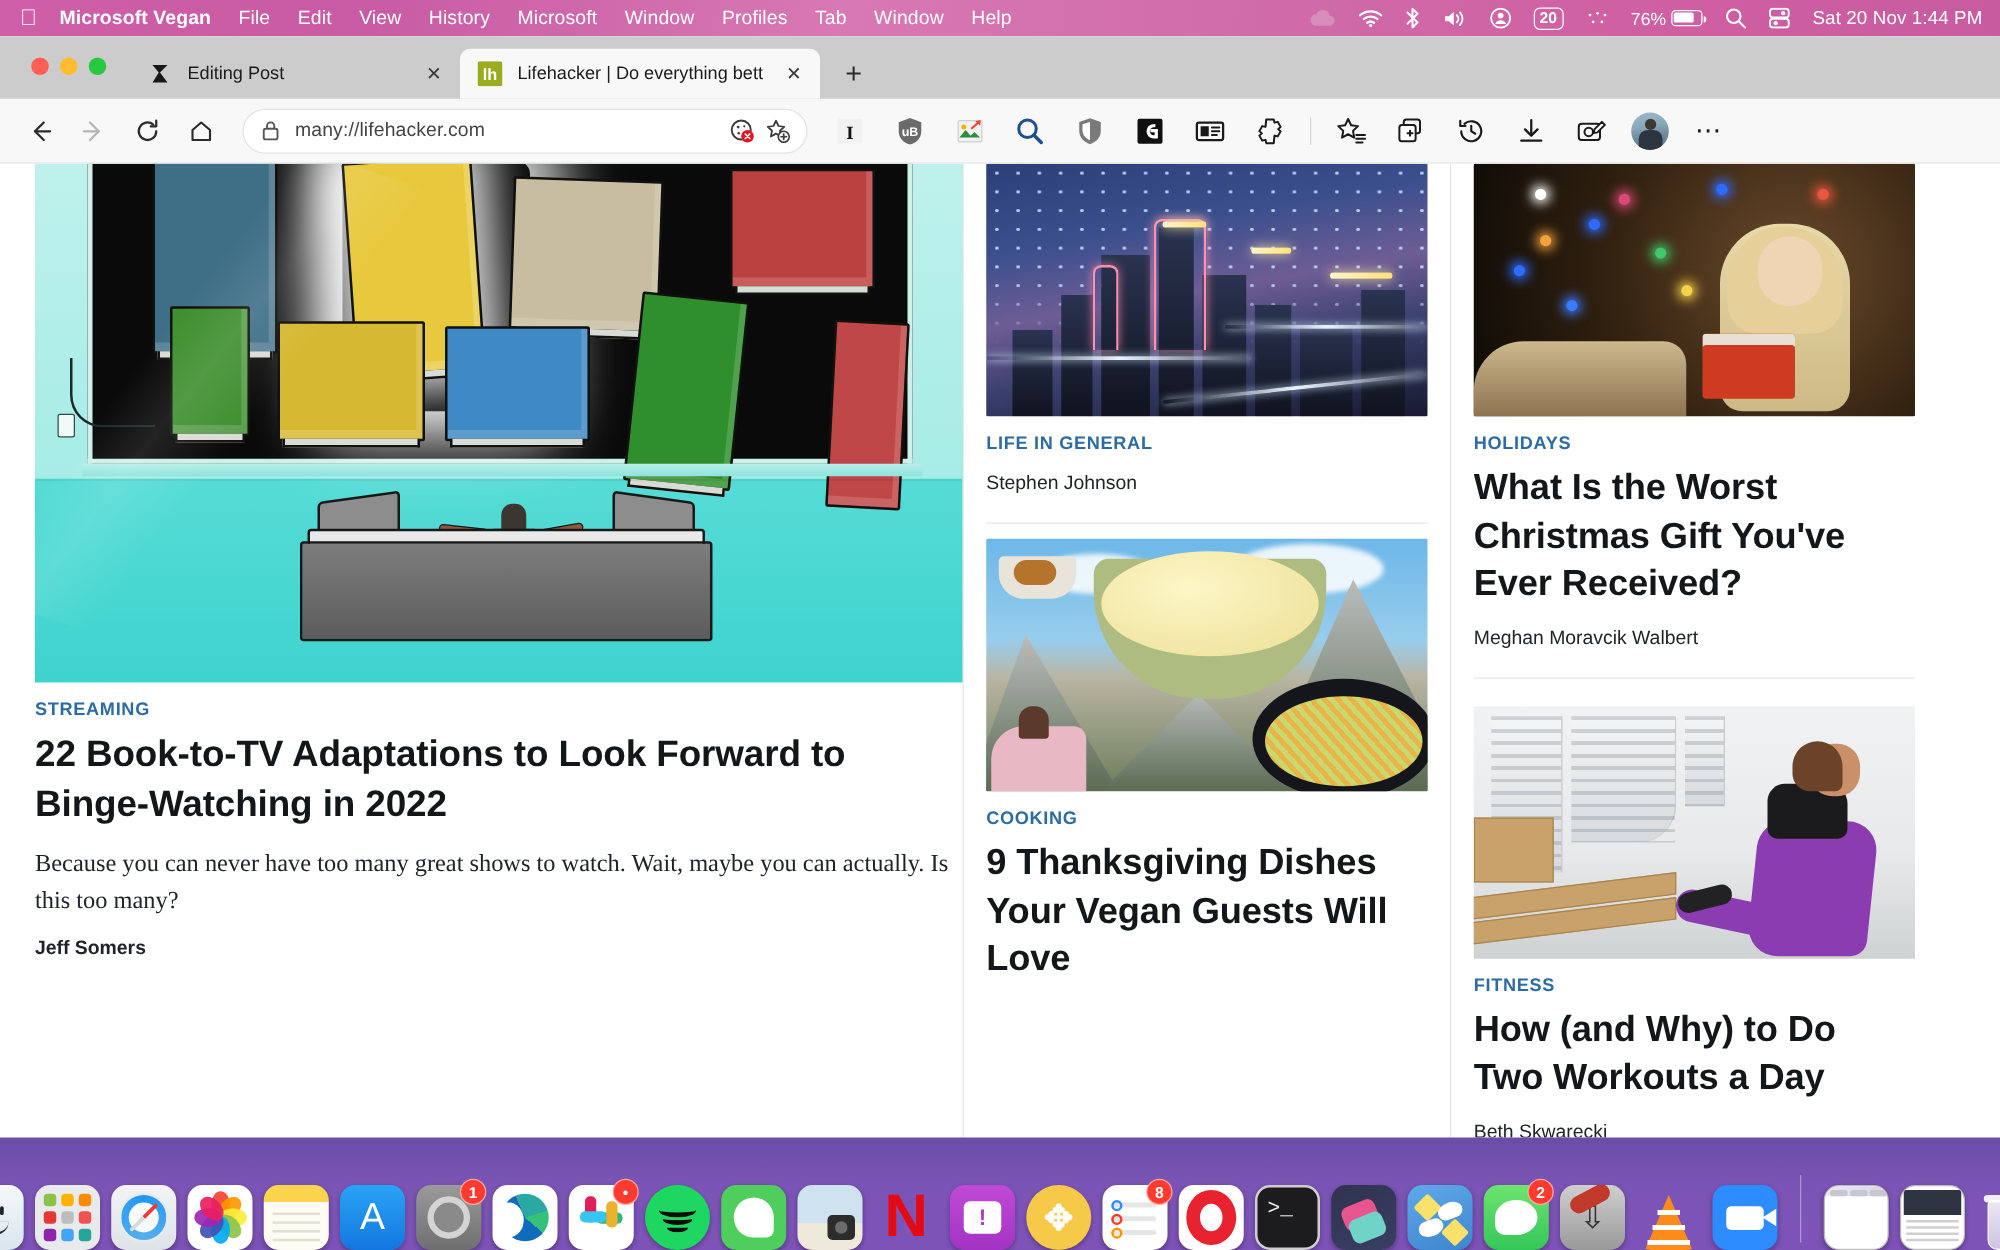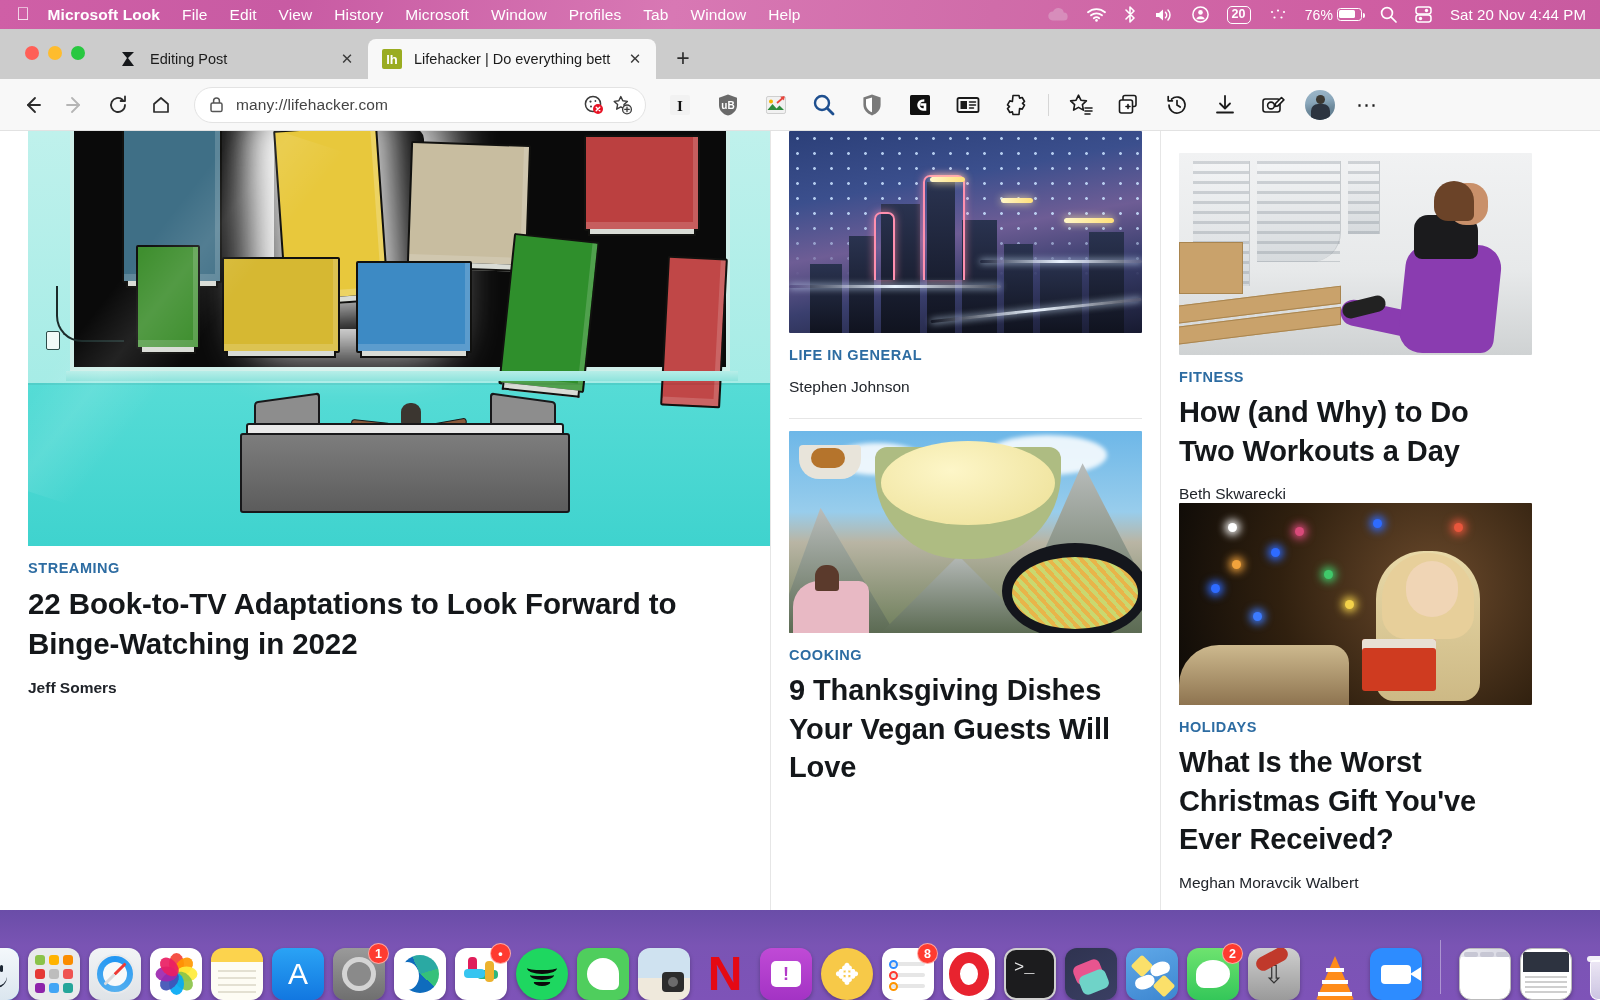--- a/index.html
+++ b/index.html
@@ -265,21 +265,21 @@
   .ic-trash .can{width:34px;height:40px;border-radius:4px 4px 8px 8px;
      background:linear-gradient(180deg,rgba(255,255,255,.86),rgba(230,235,240,.75));
      border:1.5px solid rgba(255,255,255,.85);position:relative;}
   .ic-trash .can:before{content:"";position:absolute;left:-4px;top:-5px;width:40px;height:6px;border-radius:3px;background:rgba(255,255,255,.9);}
 </style>
 </head>
 <body>
 
 <div id="menubar">
   <span class="apple"></span>
-  <span class="appname">Microsoft Look</span>
+  <span class="appname">Microsoft Vegan</span>
   <span class="mi">File</span>
   <span class="mi">Edit</span>
   <span class="mi">View</span>
   <span class="mi">History</span>
   <span class="mi">Microsoft</span>
   <span class="mi">Window</span>
   <span class="mi">Profiles</span>
   <span class="mi">Tab</span>
   <span class="mi">Window</span>
   <span class="mi">Help</span>
@@ -340,21 +340,21 @@
         </svg>
     </span>
     <span class="sysicon">
       <svg width="17" height="17" viewBox="0 0 17 17">
         <rect x="1" y="1" width="15" height="7" rx="2.4" stroke="#fff" stroke-width="1.5" fill="none"></rect>
         <rect x="1" y="9" width="15" height="7" rx="2.4" stroke="#fff" stroke-width="1.5" fill="none"></rect>
         <circle cx="11.5" cy="4.5" r="1.7" fill="#fff"></circle>
           <circle cx="5.5" cy="12.5" r="1.7" fill="#fff"></circle>
       </svg>
     </span>
-    <span class="clock">Sat 20 Nov  4:44 PM</span>
+    <span class="clock">Sat 20 Nov  1:44 PM</span>
   </div>
 </div>
 
 <div id="browser">
 
   <div id="tabstrip">
     <div id="trafficlights">
       <span class="tl r"></span>
       <span class="tl y"></span>
       <span class="tl g"></span>
@@ -579,20 +579,21 @@
               <div class="ptorso"></div>
           </div>
           <div class="cseat"></div>
           <div class="cbase"></div>
         </div>
         <div class="gleam"></div>
       </div>
 
       <div class="kicker">STREAMING</div>
       <div class="headline big">22 Book-to-TV Adaptations to Look Forward to Binge-Watching in 2022</div>
+      <div class="dek">Because you can never have too many great shows to watch. Wait, maybe you can actually. Is this too many?</div>
       <div class="byline">Jeff Somers</div>
     </div>
 
     <div id="midcol">
       <div>
         <div class="thumb th-city">
           <div class="dots"></div>
           <div class="bldg" style="left:6%;width:9%;height:34%;"></div>
           <div class="bldg" style="left:17%;width:7%;height:48%;"></div>
           <div class="bldg" style="left:26%;width:11%;height:64%;"></div>
@@ -629,40 +630,20 @@
           <div class="beans"></div>
           <div class="picnic"></div>
         </div>
         <div class="kicker">COOKING</div>
         <div class="headline">9 Thanksgiving Dishes Your Vegan Guests Will Love</div>
 
       </div>
     </div>
 
     <div id="rightcol">
-      <div style="margin-top:22px;">
-        <div class="thumb th-fit">
-          <div class="tower" style="left:4%;width:16%;height:62%;"></div>
-          <div class="tower" style="left:22%;width:24%;height:50%;border-radius:0 0 30px 0;"></div>
-          <div class="tower" style="left:48%;width:9%;height:36%;"></div>
-          <div class="plank" style="left:-2%;bottom:20%;width:48%;height:9%;transform:skewY(-7deg);"></div>
-          <div class="plank" style="left:-2%;bottom:10%;width:48%;height:9%;transform:skewY(-7deg);"></div>
-          <div class="plank" style="left:0%;bottom:30%;width:18%;height:26%;"></div>
-          <div class="leg2"></div>
-          <div class="shoe"></div>
-          <div class="legs"></div>
-          <div class="top"></div>
-          <div class="hd"></div>
-          <div class="hair"></div>
-        </div>
-        <div class="kicker">FITNESS</div>
-        <div class="headline">How (and Why) to Do Two Workouts a Day</div>
-        <div class="byline thin">Beth Skwarecki</div>
-      </div>
-
       <div>
         <div class="thumb th-xmas">
           <span class="lite" style="left:14%;top:10%;color:#ffffff;background:#ffffff;"></span>
           <span class="lite" style="left:26%;top:22%;color:#2e6bff;background:#2e6bff;"></span>
           <span class="lite" style="left:9%;top:40%;color:#2e6bff;background:#2e6bff;"></span>
           <span class="lite" style="left:21%;top:54%;color:#3c7bff;background:#3c7bff;"></span>
           <span class="lite" style="left:33%;top:12%;color:#d94a7a;background:#d94a7a;"></span>
           <span class="lite" style="left:41%;top:33%;color:#40c96a;background:#40c96a;"></span>
           <span class="lite" style="left:15%;top:28%;color:#f2a33c;background:#f2a33c;"></span>
           <span class="lite" style="left:47%;top:48%;color:#f4d24a;background:#f4d24a;"></span>
@@ -672,20 +653,40 @@
           <div class="girl"></div>
           <div class="hair"></div>
           <div class="face"></div>
           <div class="gift"></div>
         </div>
         <div class="kicker">HOLIDAYS</div>
         <div class="headline">What Is the Worst Christmas Gift You've Ever Received?</div>
         <div class="byline thin">Meghan Moravcik Walbert</div>
         <div class="divider"></div>
       </div>
+
+      <div style="margin-top:22px;">
+        <div class="thumb th-fit">
+          <div class="tower" style="left:4%;width:16%;height:62%;"></div>
+          <div class="tower" style="left:22%;width:24%;height:50%;border-radius:0 0 30px 0;"></div>
+          <div class="tower" style="left:48%;width:9%;height:36%;"></div>
+          <div class="plank" style="left:-2%;bottom:20%;width:48%;height:9%;transform:skewY(-7deg);"></div>
+          <div class="plank" style="left:-2%;bottom:10%;width:48%;height:9%;transform:skewY(-7deg);"></div>
+          <div class="plank" style="left:0%;bottom:30%;width:18%;height:26%;"></div>
+          <div class="leg2"></div>
+          <div class="shoe"></div>
+          <div class="legs"></div>
+          <div class="top"></div>
+          <div class="hd"></div>
+          <div class="hair"></div>
+        </div>
+        <div class="kicker">FITNESS</div>
+        <div class="headline">How (and Why) to Do Two Workouts a Day</div>
+        <div class="byline thin">Beth Skwarecki</div>
+      </div>
     </div>
   </div>
 </div>
 
 <div id="dock">
   <div id="dockinner">
 
     <div class="dockitem">
       <div class="dockicon ic-finder">
           <span class="half"></span>

